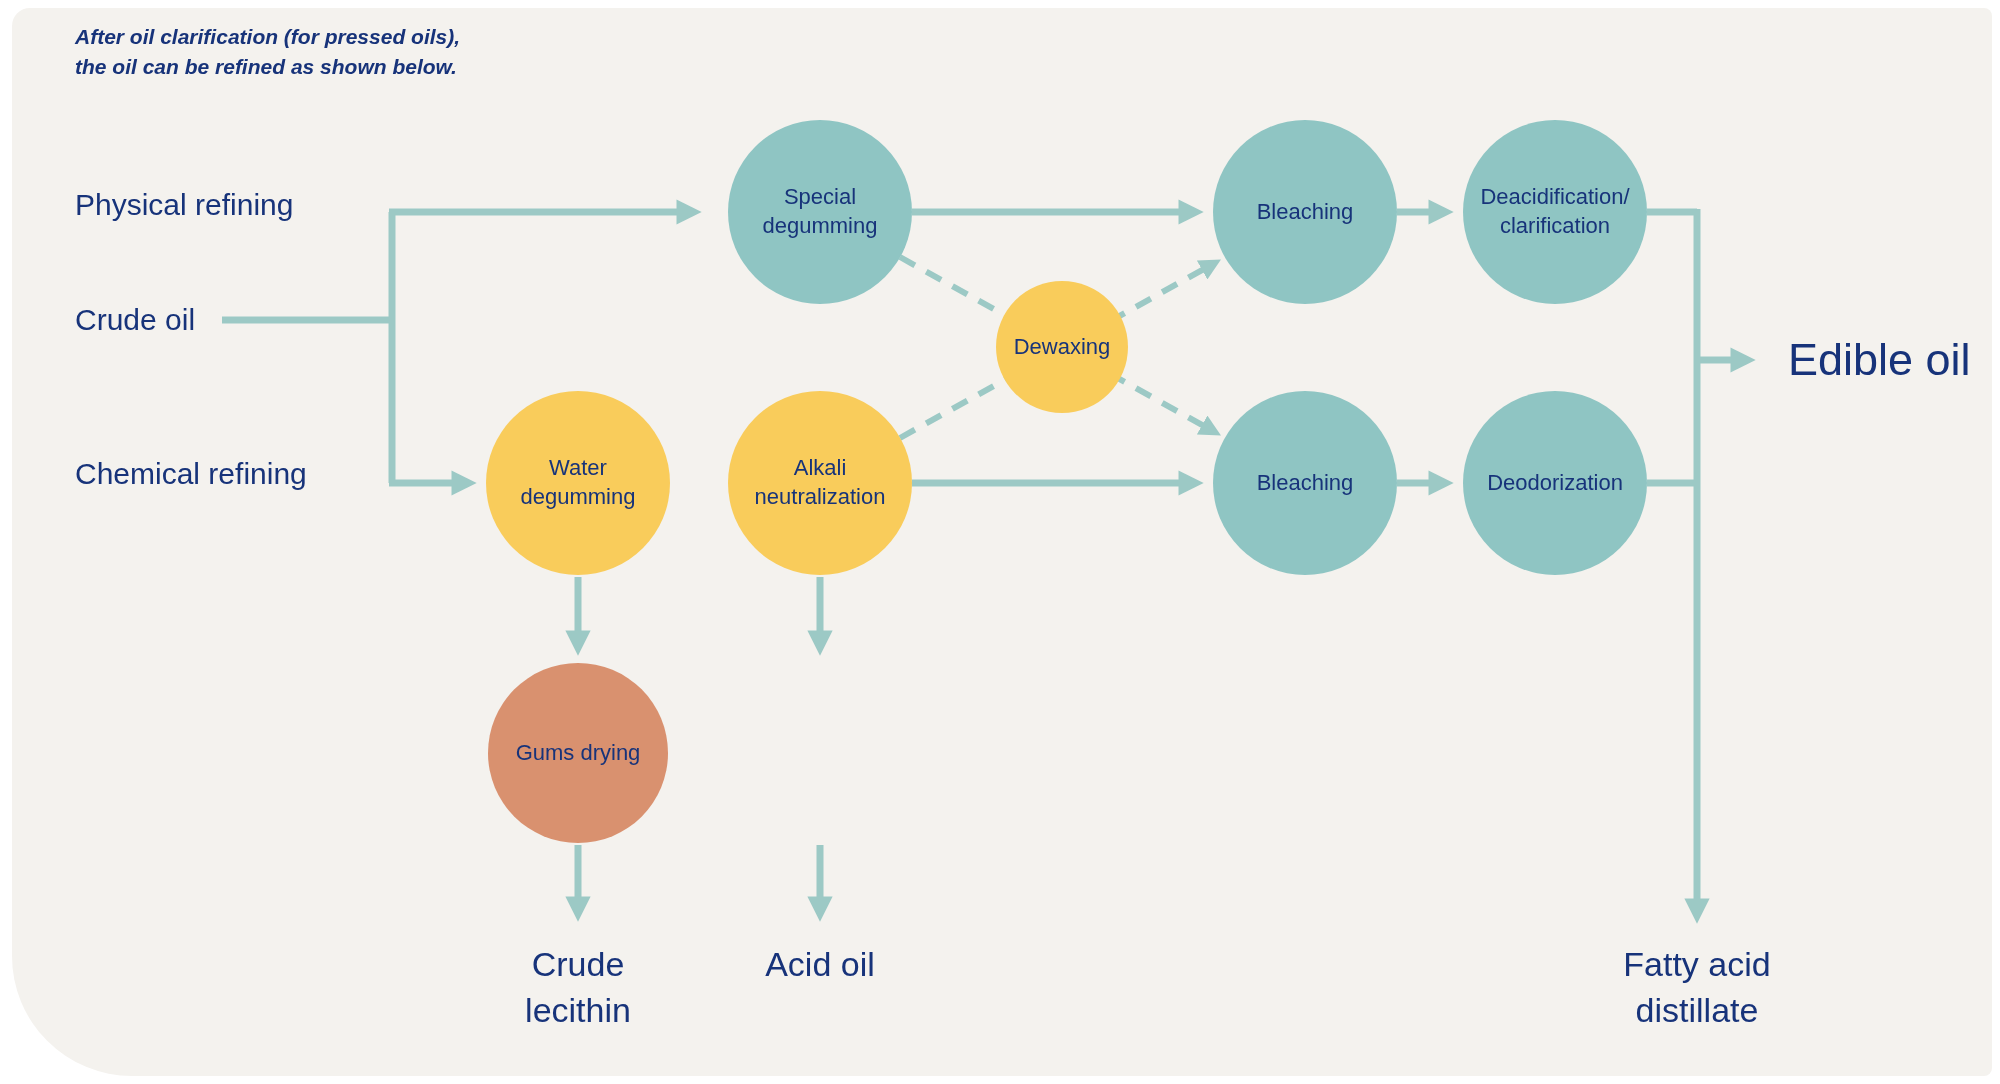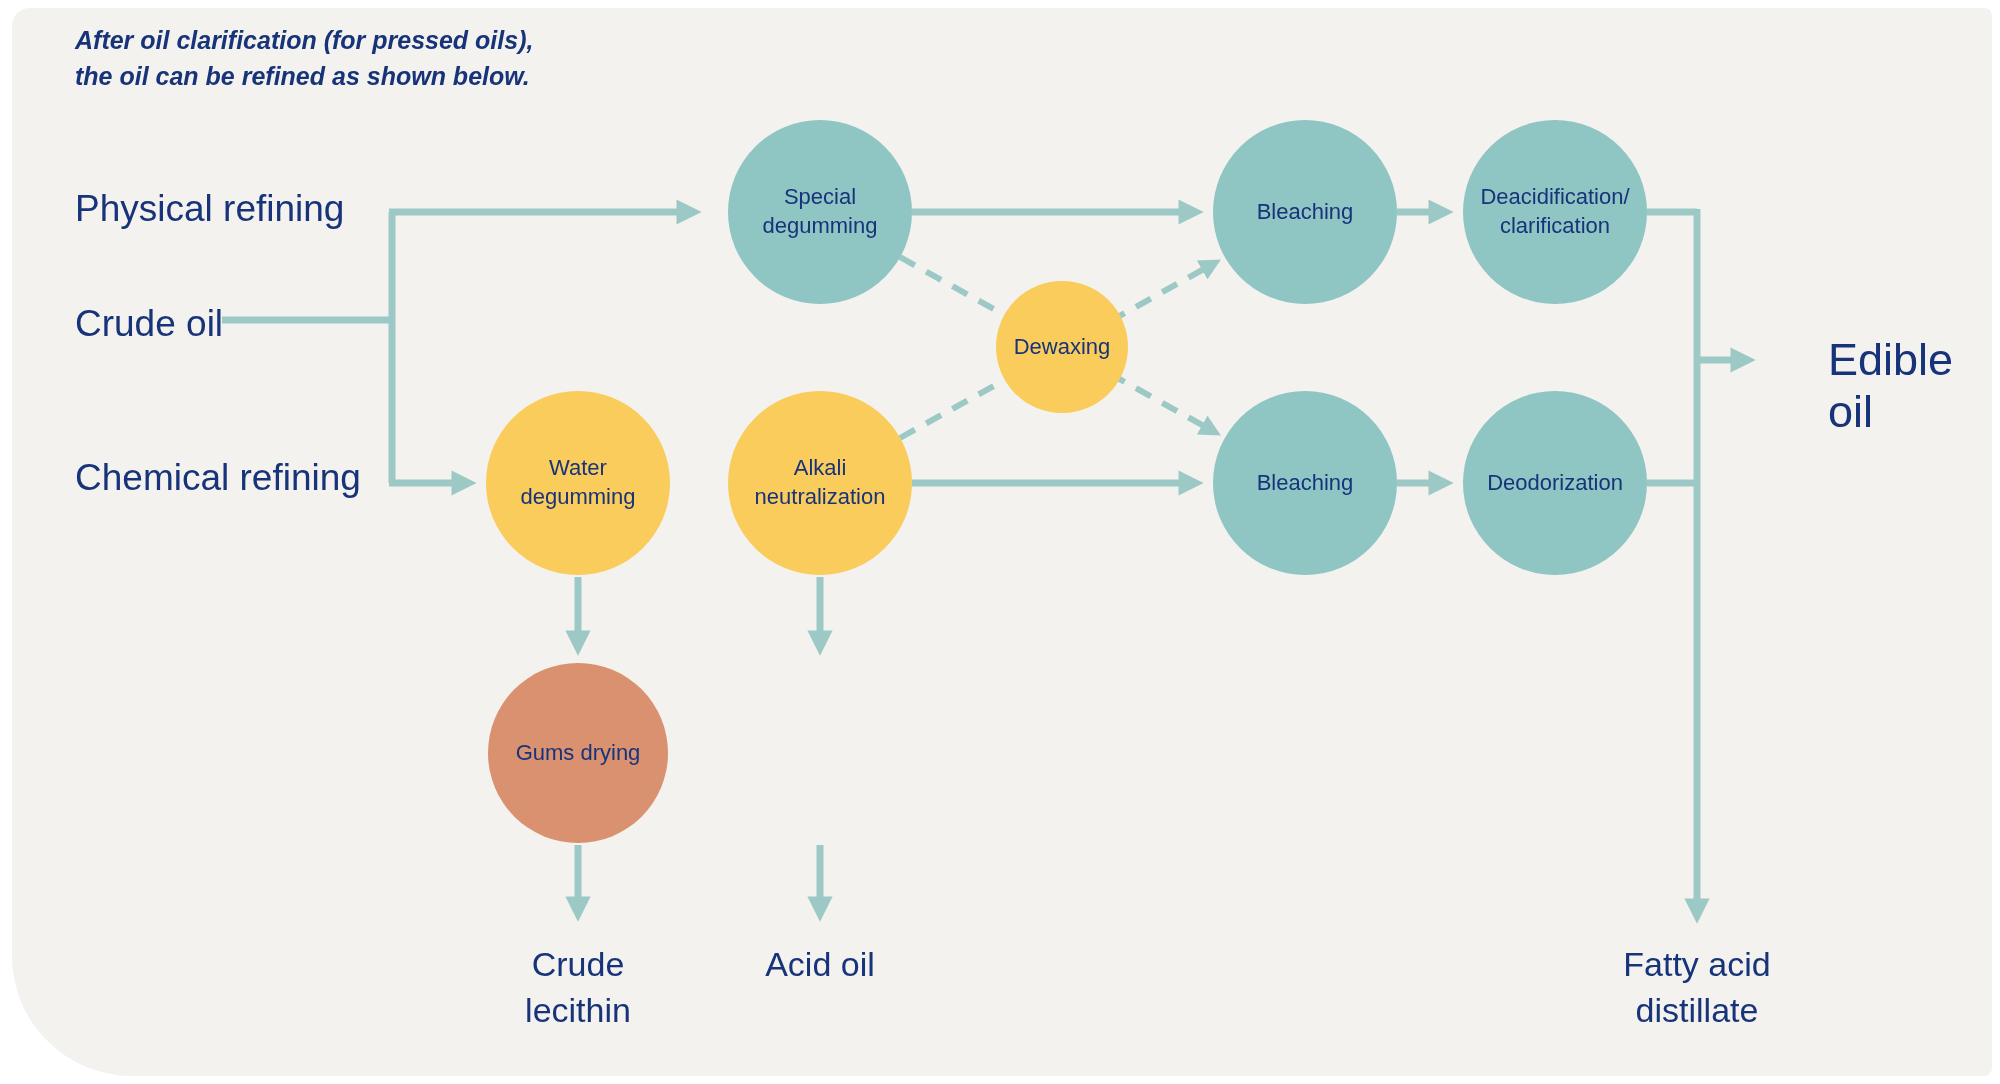--- a/index.html
+++ b/index.html
@@ -46,29 +46,29 @@
   .node.c-teal{background:var(--teal);}
   .node.c-yellow{background:var(--yellow);}
   .node.c-salmon{background:var(--salmon);}
   .lbl{
     position:absolute;
     color:var(--navy);
     white-space:pre-line;
   }
   .note{
     left:75px;top:22px;
-    font-size:25px;line-height:1.45;
+    font-size:21px;line-height:1.45;
     font-weight:bold;font-style:italic;
   }
-  .side{font-size:37px;}
+  .side{font-size:30px;}
   .lbl-physical{left:75px;top:188px;}
   .lbl-crudeoil{left:75px;top:303px;}
   .lbl-chemical{left:75px;top:457px;}
   .big{font-size:45px;}
-  .lbl-edible{left:1788px;top:334px;margin-left:40px;}
+  .lbl-edible{left:1788px;top:334px;}
   .out{
     font-size:34px;line-height:1.35;
     text-align:center;
   }
   .lbl-lecithin{left:478px;top:942px;width:200px;}
   .lbl-acidoil{left:720px;top:942px;width:200px;}
   .lbl-fatty{left:1567px;top:942px;width:260px;}
 </style>
 </head>
 <body>

